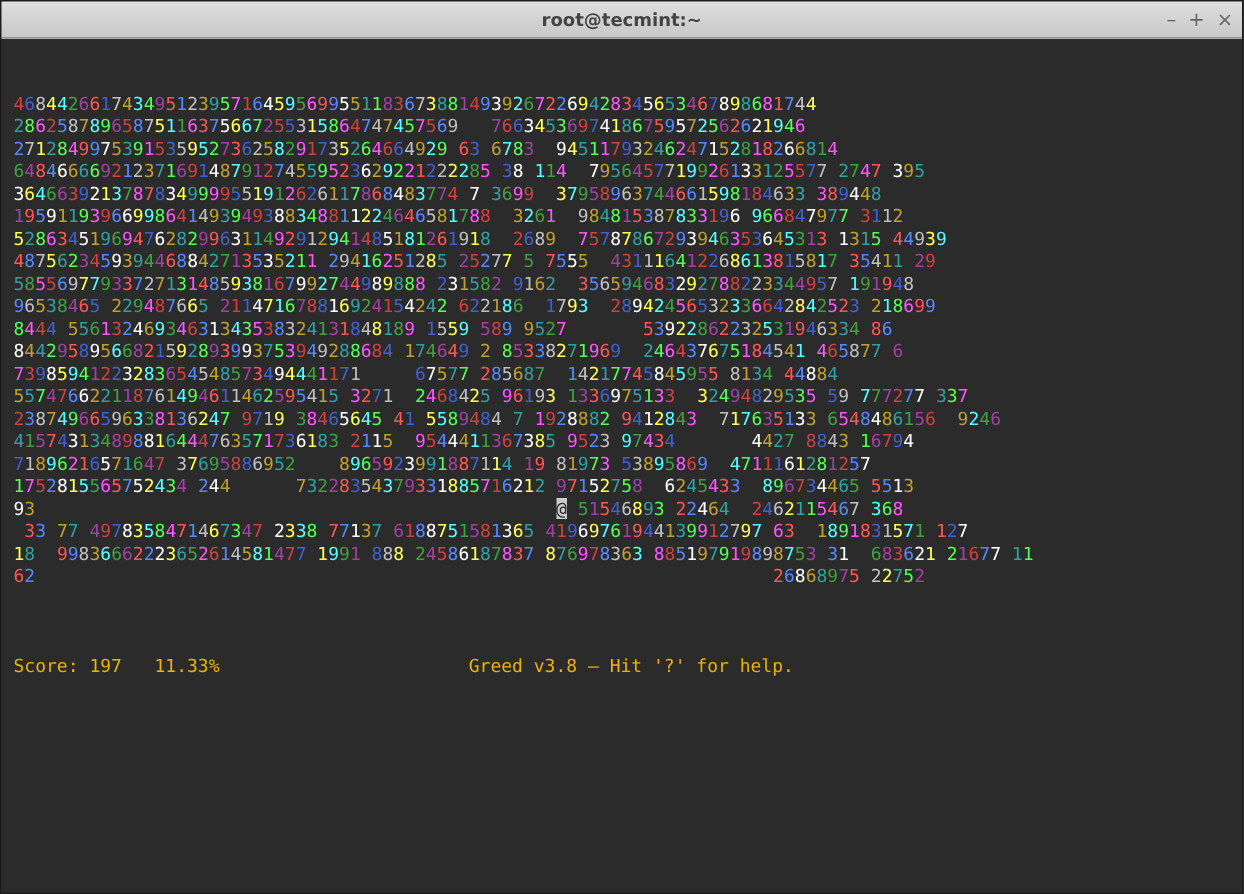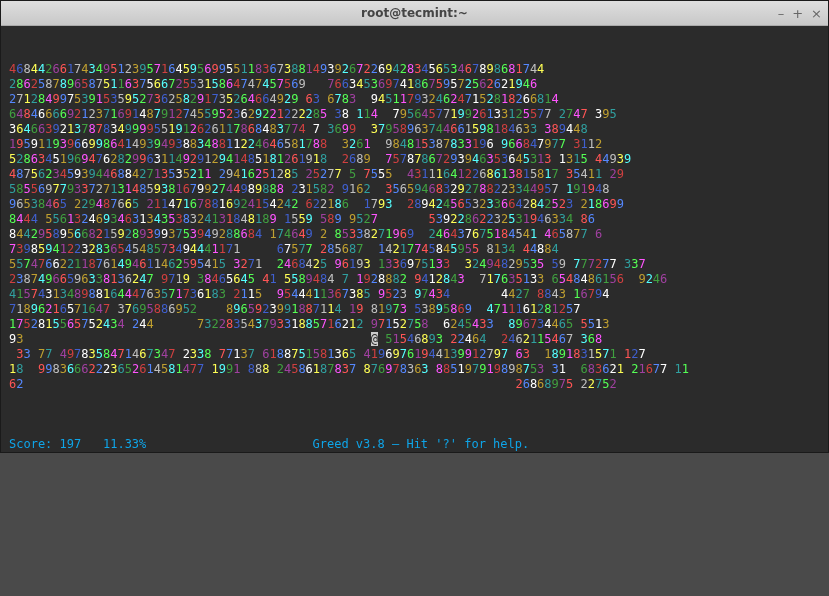--- a/index.html
+++ b/index.html
@@ -7,21 +7,21 @@
     padding: 0;
     background: #4a4a4a;
     font-family: "DejaVu Sans Mono", "Liberation Mono", monospace;
     font-size: 12px;
     overflow: hidden;
     width: 829px;
     height: 596px;
   }
   .window {
     width: 829px;
-    height: 453px;
+    height: 596px;
     background: #2b2b2b;
     display: flex;
     flex-direction: column;
     box-sizing: border-box;
     border: 1px solid #1a1a1a;
   }
   .titlebar {
     height: 24px;
     background: linear-gradient(to bottom, #dedede, #c8c8c8);
     display: flex;
@@ -72,21 +72,21 @@
   .cC { color:#ff55ff; }   
   .cD { color:#55ffff; }   
   .cE { color:#ffffff; }   
   .sp { color:transparent; }
   .cursor {
     background: #cccccc;
     color: #2b2b2b;
   }
   .status {
     margin-top: 15px;
-    color:#0ea5e9;
+    color:#eab308;
   }
   .status-left { }
   .status-right { }
 </style>
 </head>
 <body>
 
 <div class="window">
   <div class="titlebar">
     <span class="title">root@tecmint:~</span>

